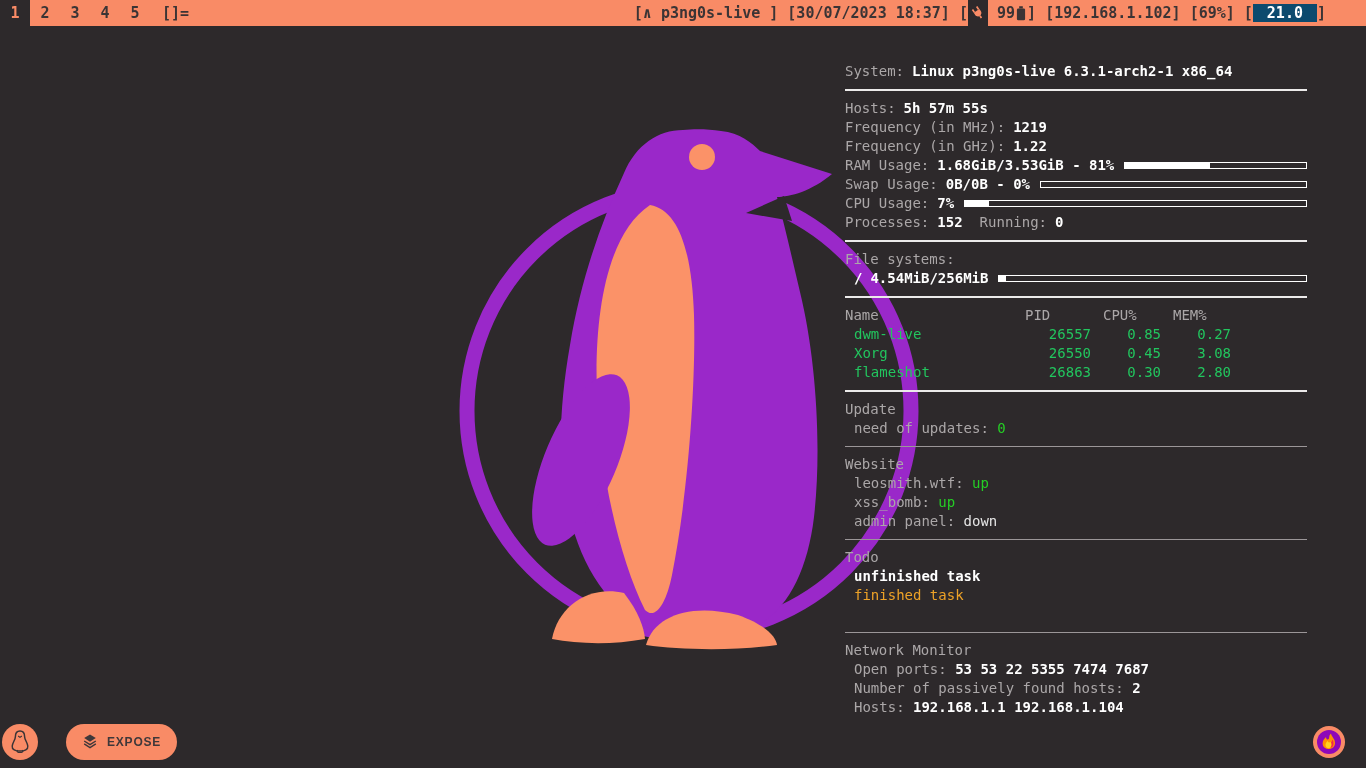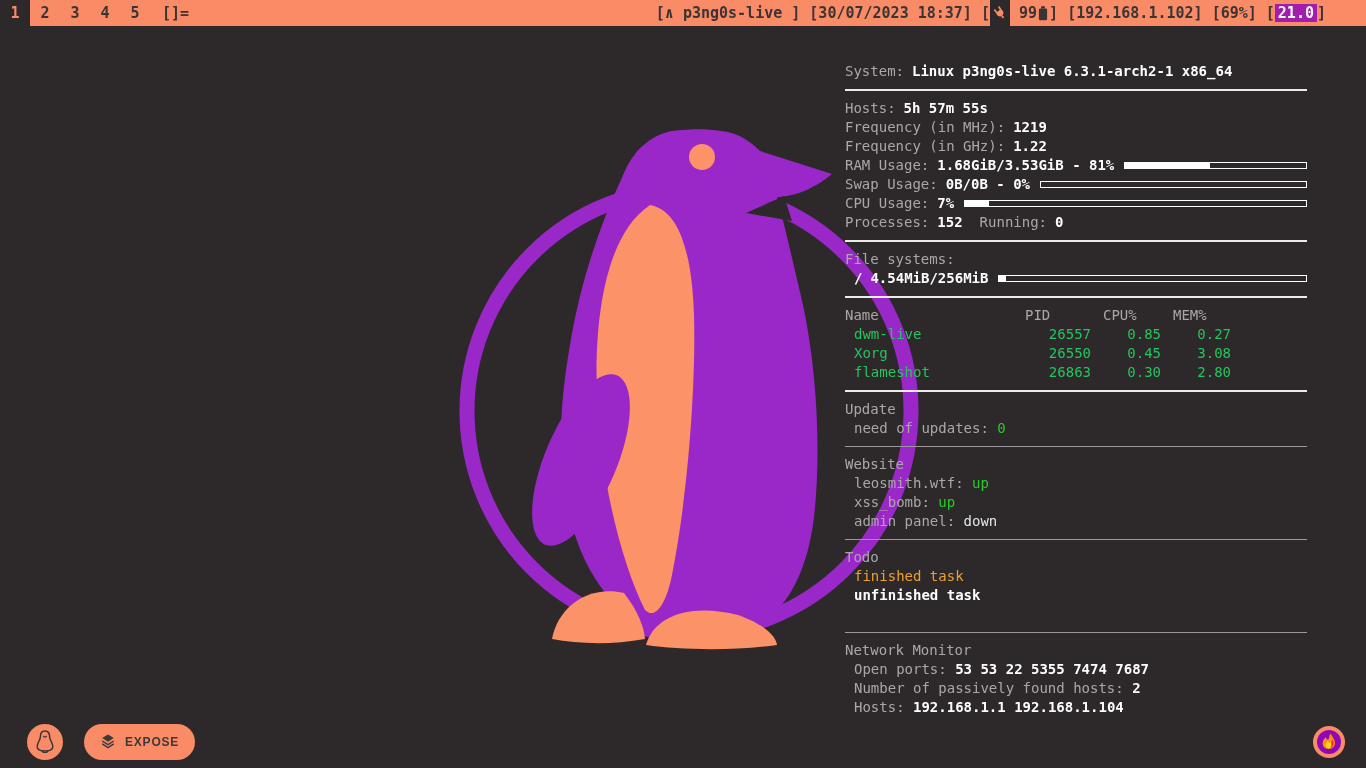--- a/index.html
+++ b/index.html
@@ -13,21 +13,21 @@
             font-size:15px; font-weight:bold; color:#3b3435; }
   .tag { width:30px; text-align:center; line-height:26px; color:#3b3435; }
   .tag.sel { background:#2d292b; color:#f98b66; }
   .layout { margin-left:12px; line-height:26px; }
   .status { margin-left:auto; padding-right:40px; display:flex; align-items:center;
             white-space:pre; }
   .plugblock { width:20px; height:26px; background:#2d292b; display:flex;
                align-items:center; justify-content:center; }
   .plugblock svg { transform:rotate(-35deg); }
   .batticon { display:flex; align-items:center; margin:0 1px; }
-  .tempblock { background:#a21caf; color:#ffffff; padding:0 3px; }
+  .tempblock { background:#0c4a6e; color:#ffffff; padding:0 14px; }
 
   
   .penguin { position:absolute; left:440px; top:55px; width:500px; height:600px;
              pointer-events:none; z-index:1; }
 
   
   .conky { position:absolute; left:845px; top:62px; width:462px; z-index:2;
            font-size:14px; line-height:19px; color:#aba7a8; }
   .ln { display:flex; align-items:center; height:19px; white-space:pre; }
   .vl { color:#ffffff; font-weight:bold; }
@@ -46,21 +46,21 @@
   .c-pid.hd { text-align:left; }
   .c-cpu, .c-mem { width:70px; text-align:right; }
   .c-cpu.hd, .c-mem.hd { text-align:left; padding-left:12px; }
   .green { color:#25cd25; }
   .red { color:#e5e5e5; }
   .todo-done { color:#eda227; }
   .todo-open { color:#ffffff; font-weight:bold; }
   .blank { height:19px; }
 
   
-  .dock { position:absolute; left:27px; top:724px; display:flex; gap:21px; z-index:3; }
+  .dock { position:absolute; left:2px; top:724px; display:flex; gap:28px; z-index:3; }
   .round-btn { width:36px; height:36px; border-radius:50%; border:none;
                background:#f98b66; display:flex; align-items:center; justify-content:center;
                cursor:pointer; }
   .pill-btn { height:36px; border-radius:18px; border:none; background:#f98b66;
               display:flex; align-items:center; padding:0 16px; gap:9px; cursor:pointer; }
   .pill-btn span { font-family:"Liberation Sans", sans-serif; font-size:12px;
                    font-weight:bold; letter-spacing:0.8px; color:#3f383a; }
   .tray-btn { position:absolute; left:1313px; top:726px; width:32px; height:32px;
               border:none; background:transparent; padding:0; cursor:pointer; z-index:3; }
 </style>
@@ -238,24 +238,24 @@
   <div class="ln ind">
     <span>admin panel: </span>
     <span class="red">down</span>
   </div>
   <div class="hr thin"></div>
 
   <div class="ln">
     <span>Todo</span>
   </div>
   <div class="ln ind">
+    <span class="todo-open">unfinished task</span>
+  </div>
+  <div class="ln ind">
     <span class="todo-done">finished task</span>
-  </div>
-  <div class="ln ind">
-    <span class="todo-open">unfinished task</span>
   </div>
   <div class="blank"></div>
   <div class="hr thin"></div>
 
   <div class="ln">
     <span>Network Monitor</span>
   </div>
   <div class="ln ind">
     <span>Open ports: </span>
     <span class="vl">53 53 22 5355 7474 7687</span>

